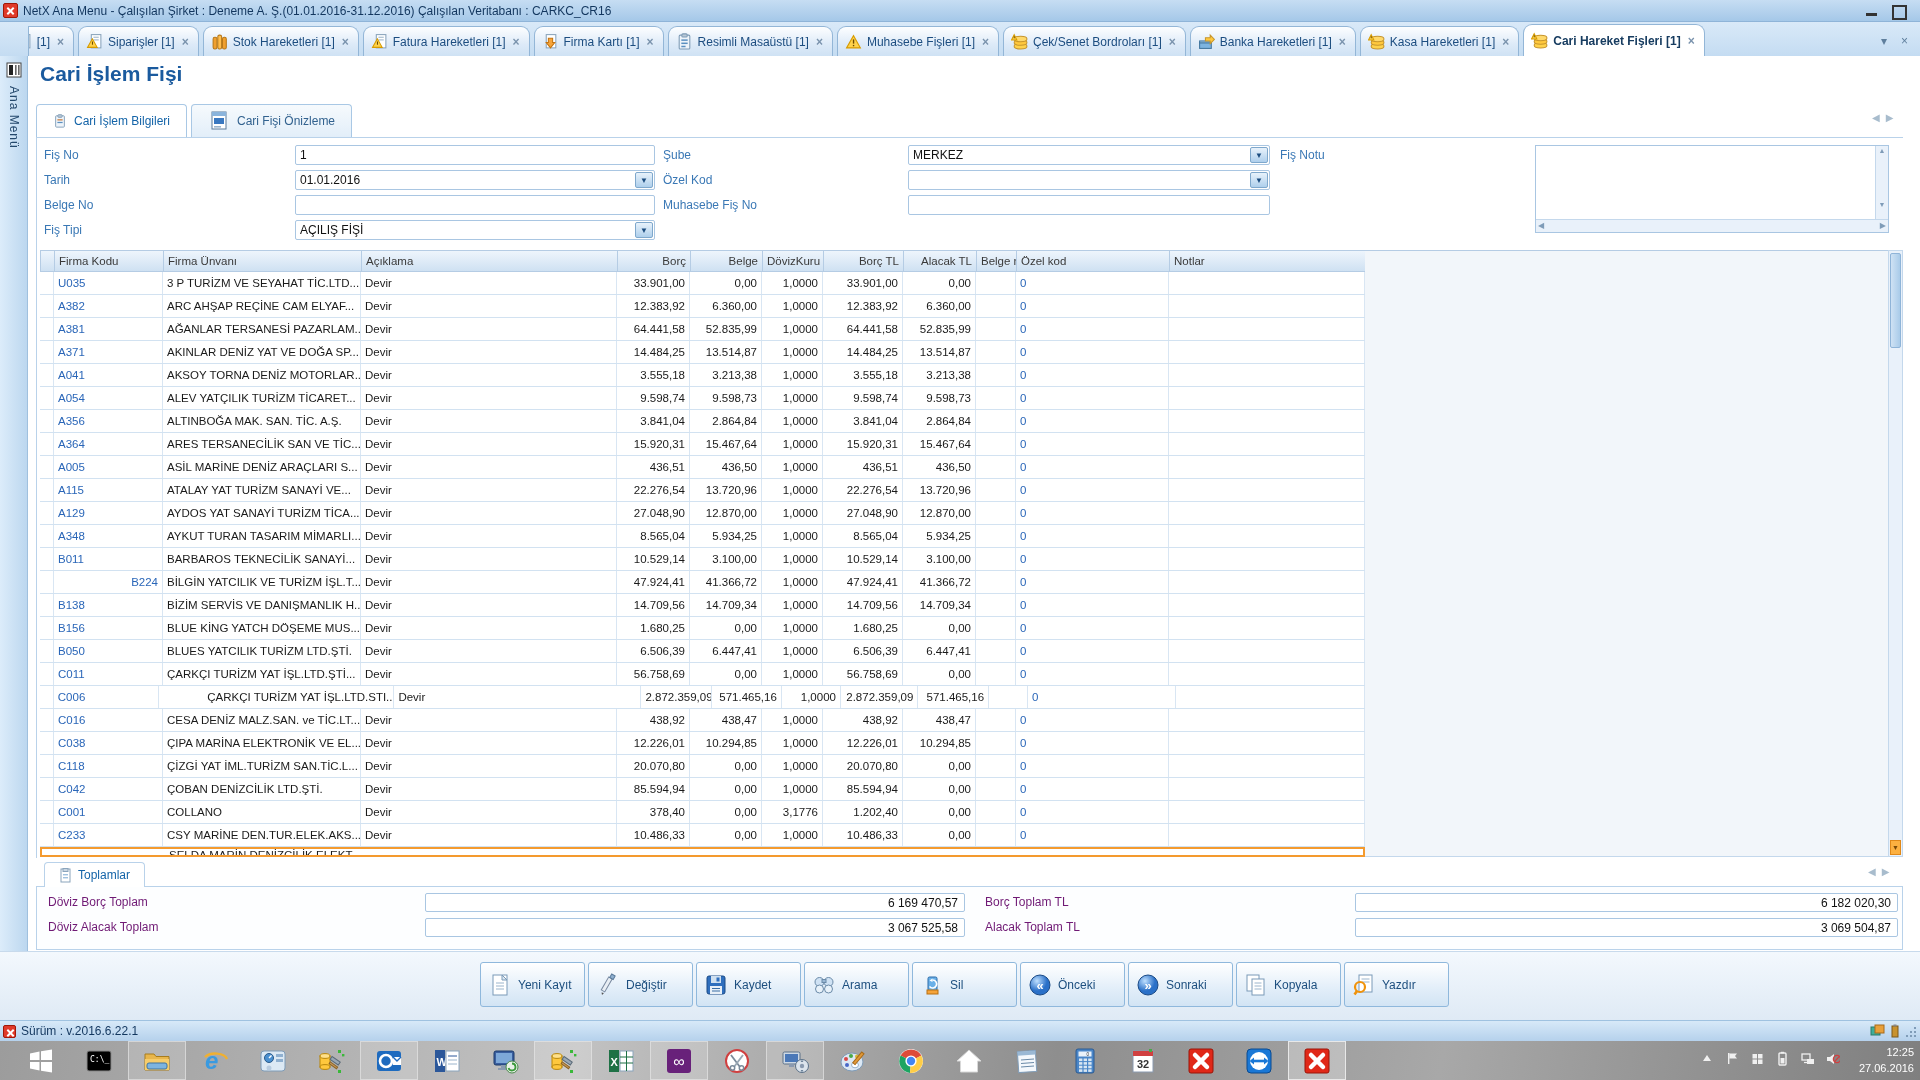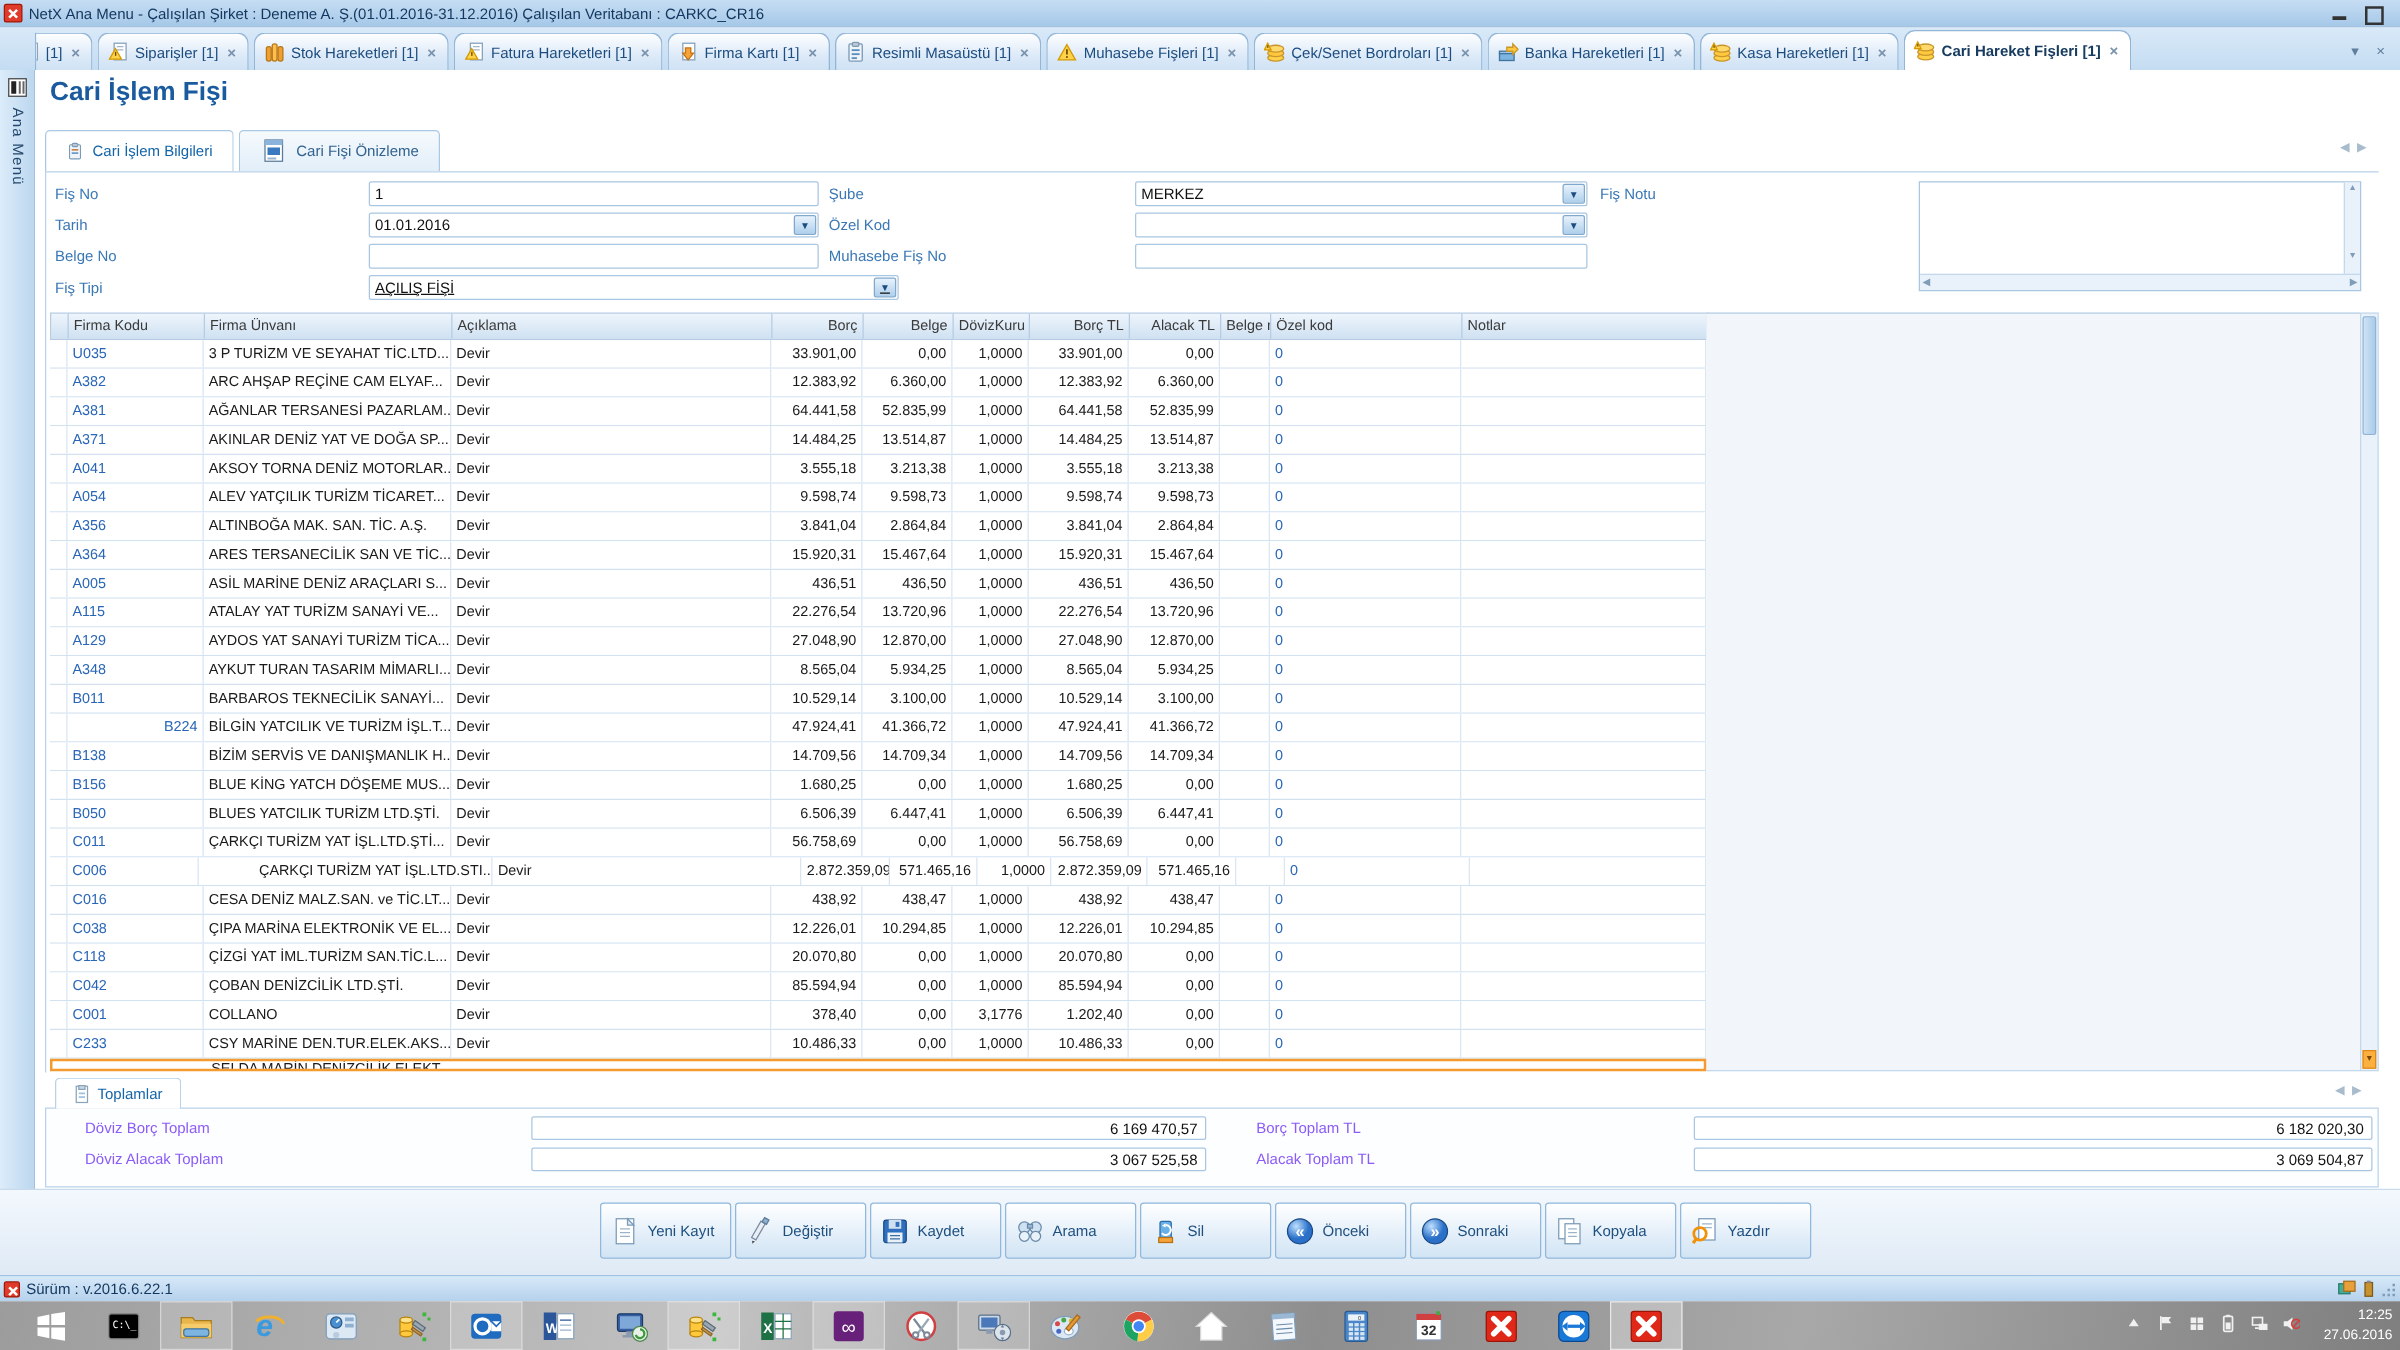--- a/index.html
+++ b/index.html
@@ -80,21 +80,21 @@
     background:linear-gradient(90deg,#cfe2f4,#a9cbe9); border:1px solid #8fb4d8; border-radius:2px; }
   #grid-vscroll .dn { position:absolute; left:1px; bottom:1px; width:11px; height:15px; background:#fcb040;
     border:1px solid #e08818; color:#7a4a08; font-size:7px; text-align:center; line-height:14px; }
   #partial-row { left:40px; top:847px; width:1325px; height:10px; border:2px solid #f49a2e; background:#fff; overflow:hidden; }
   #partial-row span { position:absolute; left:127px; top:0px; font-size:11.5px; color:#1a1a1a; }
 
   
   #totals-panel { left:36px; top:886px; width:1867px; height:64px; border:1px solid #b9d2ea; background:#fdfeff; }
   #totals-tab { left:44px; top:862px; height:25px; display:flex; align-items:center; gap:6px; padding:0 14px;
     border:1px solid #b9d2ea; border-bottom:none; border-radius:4px 4px 0 0; background:#fff; color:#1464a8; }
-  .totlabel { color:#8b5cf6;margin-left:20px; }
+  .totlabel { color:#701a75; }
   .totval { background:#fff; border:1px solid #a9c6e2; border-radius:2px; text-align:right; padding:0 6px;
     line-height:18px; height:19px; color:#111; }
 
   
   #btnbar { left:0px; top:951px; width:1920px; height:69px; background:linear-gradient(#f3f8fd,#dfeaf5); border-top:1px solid #c8daec; }
   #buttons { left:480px; top:962px; display:flex; gap:3px; }
   .abtn { width:105px; height:45px; border:1px solid #8fb8dc; border-radius:3px;
     background:linear-gradient(#ffffff,#e2eef9 60%,#d2e4f4); display:flex; align-items:center; gap:6px; padding-left:7px;
     color:#1d4f7f; }
   .abtn svg { flex:0 0 auto; }
@@ -296,21 +296,21 @@
 <div class="abs tinput" style="left:295px; top:145px; width:360px;">
     <span class="val">1</span>
   </div>
 <div class="abs tinput" style="left:295px; top:170px; width:360px;">
     <span class="val">01.01.2016</span>
     <span class="ddbtn">▼</span>
   </div>
 <div class="abs tinput" style="left:295px; top:195px; width:360px;">
     <span class="val"></span>
   </div>
-<div class="abs tinput" style="left:295px; top:220px; width:424px;text-decoration:underline;">
+<div class="abs tinput" style="left:295px; top:220px; width:360px;">
     <span class="val">AÇILIŞ FİŞİ</span>
     <span class="ddbtn">▼</span>
   </div>
 <div class="abs tinput" style="left:908px; top:145px; width:362px;">
     <span class="val">MERKEZ</span>
     <span class="ddbtn">▼</span>
   </div>
 <div class="abs tinput" style="left:908px; top:170px; width:362px;">
     <span class="val"></span>
     <span class="ddbtn">▼</span>

